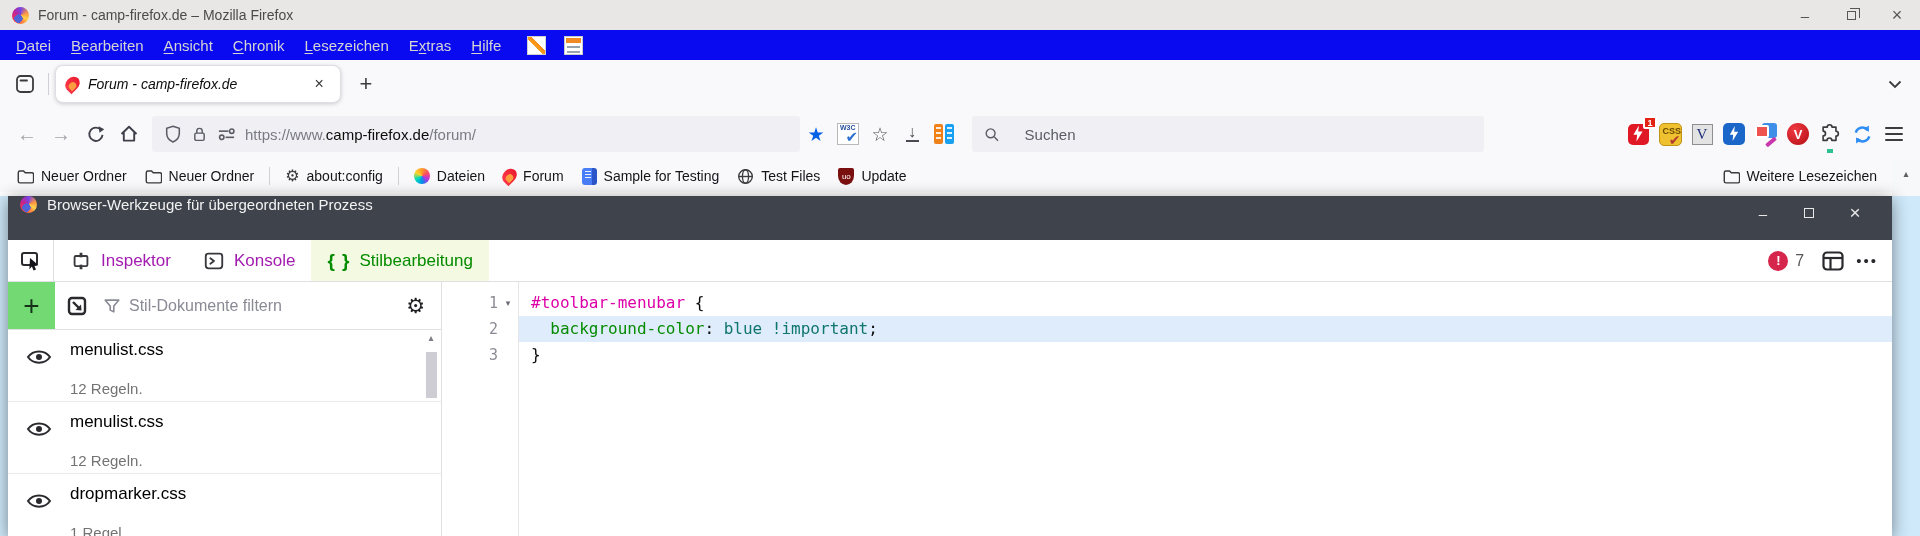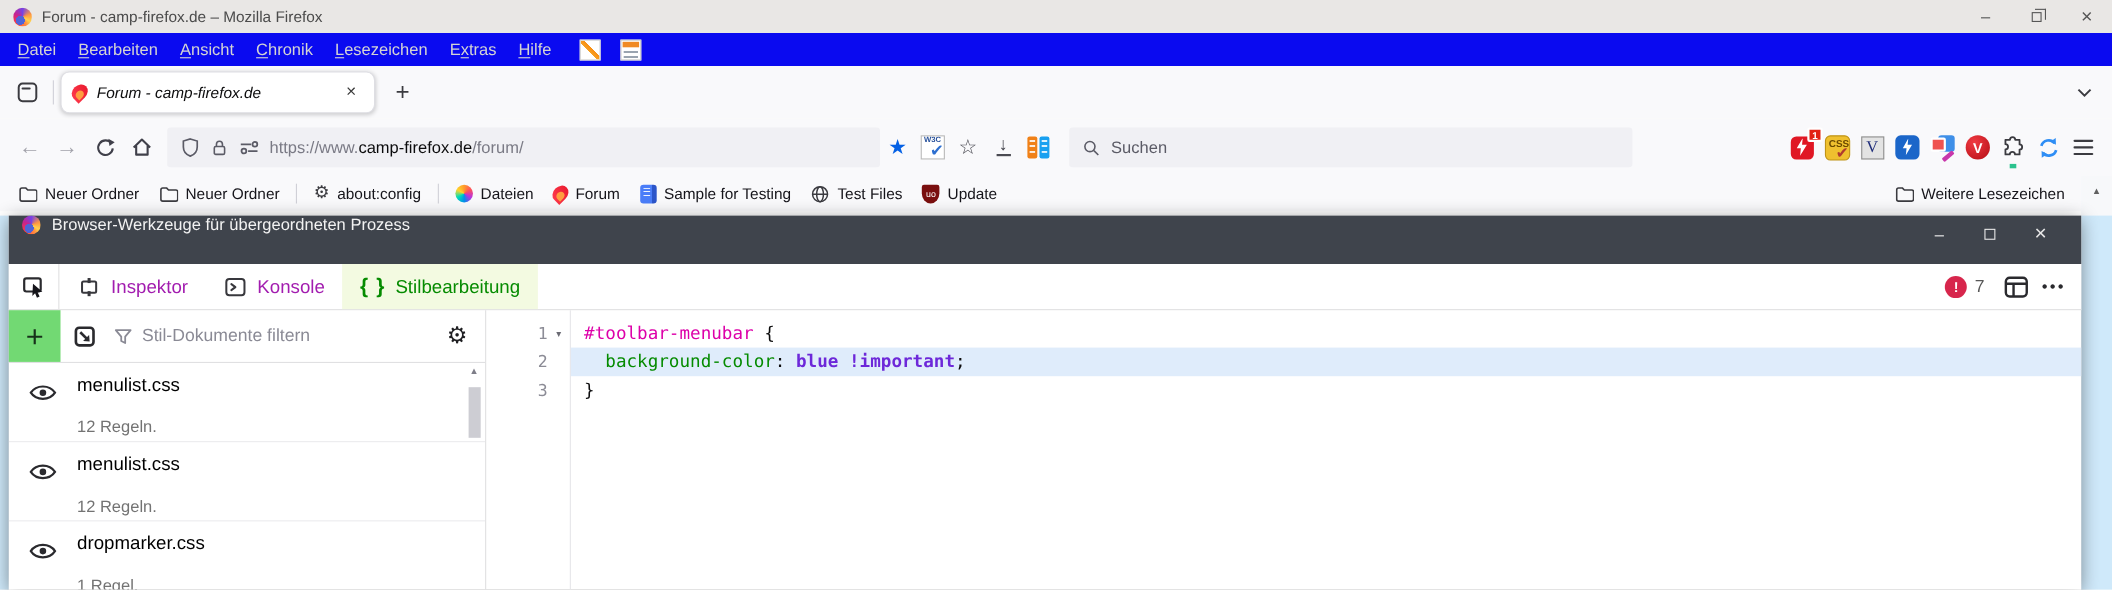--- a/index.html
+++ b/index.html
@@ -52,21 +52,21 @@
   .navbar { height:52px; background:#f9f9fb; display:flex; align-items:center; padding:0 10px; }
   .nb { width:34px; height:34px; display:flex; align-items:center; justify-content:center; border-radius:4px; flex:none;}
   .arrow { font-size:20px; color:#a2a2aa; }
   .urlbar { width:648px; height:36px; background:#f0f0f4; border-radius:3px; display:flex; align-items:center;
     padding:0 12px; gap:9px; margin-left:6px; flex:none; }
   .url-text { font-size:15px; white-space:nowrap; }
   .url-dim { color:#7a7a85; } .url-domain { color:#0c0c0d; }
   .star-filled { color:#0561e5; font-size:19px; }
   .ext { width:32px; height:32px; display:flex; align-items:center; justify-content:center; position:relative; flex:none;}
   .searchbar { width:512px; height:36px; background:#f0f0f4; border-radius:3px; display:flex; align-items:center;
-    padding:0 12px; gap:10px; margin-left:12px; flex:none; }
+    padding:0 12px; gap:25px; margin-left:12px; flex:none; }
   .searchbar input { border:none; background:transparent; outline:none; font-size:15px; color:#2a2a2e; width:100%;
     font-family:inherit; }
   .searchbar input::placeholder { color:#5b5b66; }
   .spacer { flex:1; }
 
   
   .w3c-ic { width:22px; height:22px; background:#fff; border:1px solid #b9b9b9; position:relative; }
   .w3c-label { position:absolute; top:0px; left:2px; font-size:7px; font-weight:bold; color:#27509b; }
   .w3c-check { position:absolute; right:0px; bottom:-2px; color:#2d6fd0; font-size:15px; font-weight:bold;}
   .star-outline { color:#4a4a52; font-size:19px; }
@@ -168,21 +168,21 @@
   .se-editor { flex:1; display:flex; min-width:0; }
   .gutter { width:76px; padding-top:8px; flex:none; }
   .gutter-line { height:26px; display:flex; align-items:center; justify-content:flex-end; }
   .lnum { color:#8c8c96; font-size:15px; font-family:"DejaVu Sans Mono","Liberation Mono",monospace; }
   .fold { width:20px; text-align:center; font-size:9px; color:#6a6a73; }
   .code-area { flex:1; padding-top:8px; border-left:1px solid #e6e6e9;
     font-family:"DejaVu Sans Mono","Liberation Mono",monospace; font-size:16px; }
   .code-line { height:26px; line-height:26px; white-space:pre; padding-left:12px; }
   .code-line.hl { background:#dfecfb; }
   .tok-selector { color:#dd00a9; } .tok-property { color:#058b00; }
-  .tok-value { color:#6d28d9;font-weight:bold; } .tok-plain { color:#0c0c0d; }
+  .tok-value { color:#0f766e; } .tok-plain { color:#0c0c0d; }
 
   svg.ic { display:block; }
 </style>
 </head>
 <body>
 
 <div>
 
   <div class="titlebar">
     <div class="ff-logo"></div>

